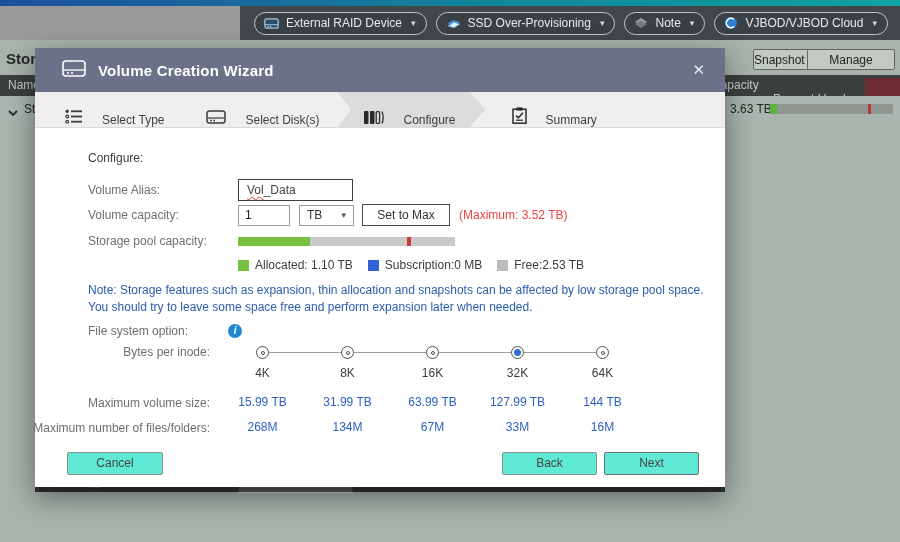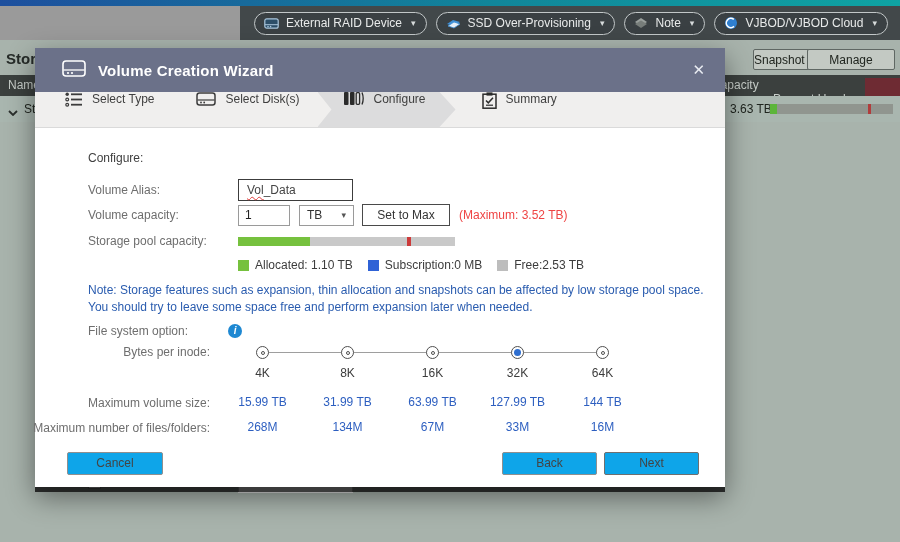--- a/index.html
+++ b/index.html
@@ -49,21 +49,21 @@
   
   .dialog { position:absolute; left:35px; top:48px; width:690px; height:439px; background:#fff;
     box-shadow:0 10px 26px rgba(0,0,0,.45); }
   .dialog-strip { position:absolute; left:35px; top:487px; width:690px; height:5px; background:rgba(16,16,16,.82); }
   .dlg-header { height:44px; background:#6b7189; display:flex; align-items:center; padding:0 14px 0 27px; }
   .dlg-title { color:#fff; font-size:15px; font-weight:bold; margin-left:12px; letter-spacing:.2px; }
   .dlg-close { margin-left:auto; color:#e9ecf2; font-size:15px; cursor:pointer; padding:2px 6px; }
 
   
   .steps { height:36px; background:#f0efee; border-bottom:1px solid #dadada; display:flex; align-items:center; padding-left:16px; }
-  .step { display:flex; align-items:flex-start; gap:9px; height:100%; padding:0 14px; color:#3f3f3f; cursor:pointer; }
+  .step { display:flex; align-items:flex-end; gap:19px; height:100%; padding:0 14px; color:#3f3f3f; cursor:pointer; }
   .step .step-label { font-size:12px; }
   .step.active { background:#dcdcdd; padding:0 30px 0 26px; margin:0 0 0 4px;
     clip-path:polygon(0 0, calc(100% - 16px) 0, 100% 50%, calc(100% - 16px) 100%, 0 100%, 14px 50%); }
 
   
   .dlg-body { position:relative; padding:23px 25px 0 53px; color:#444; }
   .section-label { color:#3f3f3f; margin-bottom:14px; }
   .form-row { display:flex; align-items:center; margin-bottom:3px; }
   .form-row > .flabel { width:150px; color:#6e6e6e; flex:0 0 150px; }
   .txt-input { height:21px; border:1px solid #9a9a9a; background:#fff; font-family:inherit; font-size:12px;
@@ -115,21 +115,21 @@
   .alert-row { display:flex; align-items:center; margin-top:8px; }
   .checkbox { width:13px; height:13px; border:1px solid #555; background:#fff; position:relative; cursor:pointer; flex:0 0 13px; }
   .checkbox.checked::after { content:'\2713'; position:absolute; left:1px; top:-3px; font-size:12px; color:#333; }
   .alert-label { margin-left:10px; width:127px; color:#6e6e6e; }
   .alert-input { width:115px; }
   .alert-unit { margin-left:7px; color:#555; }
 
   
   .dlg-footer { position:absolute; left:0; bottom:0; width:100%; height:48px; background:#fff;
     display:flex; align-items:center; padding:0 26px 0 32px; }
-  .dlg-btn { height:23px; background:#0ea5e9; border:1px solid #8f8f8f; color:#444; font-family:inherit;
+  .dlg-btn { height:23px; background:#5eead4; border:1px solid #8f8f8f; color:#444; font-family:inherit;
     font-size:12px; border-radius:2px; cursor:pointer; }
   .btn-cancel { width:96px; }
   .btn-back { width:95px; margin-left:auto; }
   .btn-next { width:95px; margin-left:7px; border-color:#6f6f6f; }
 </style>
 </head>
 <body>
 
 <div class="screen">
 

